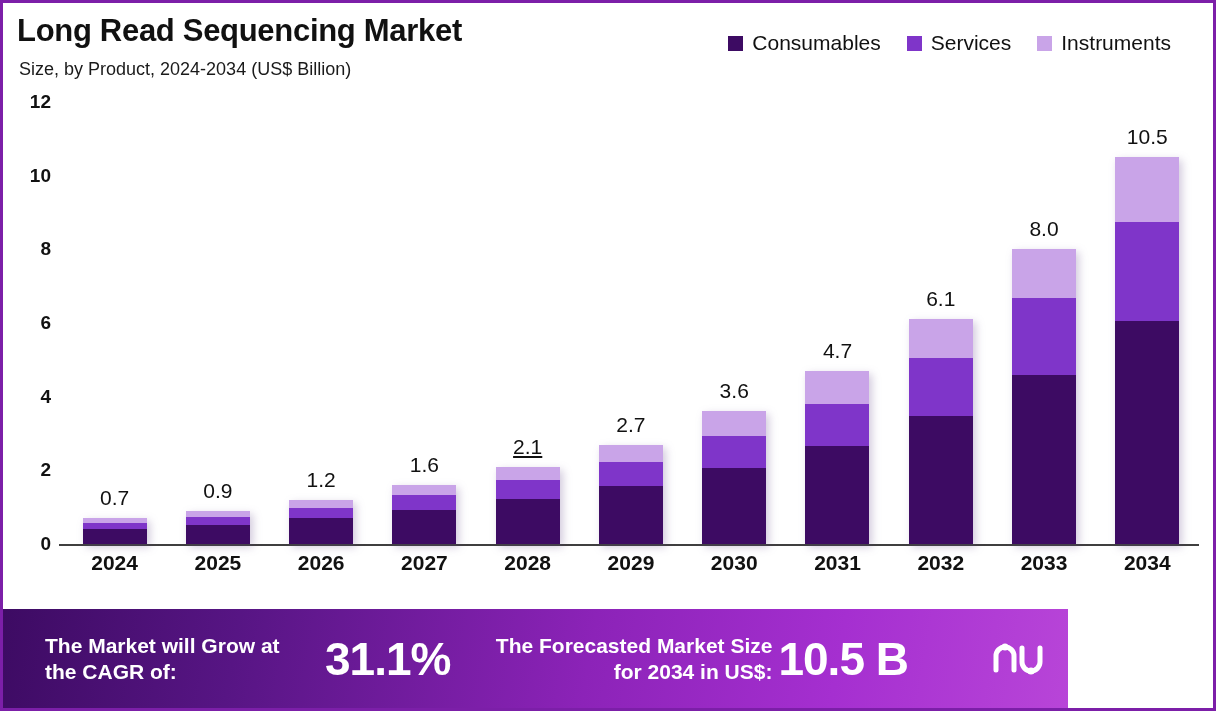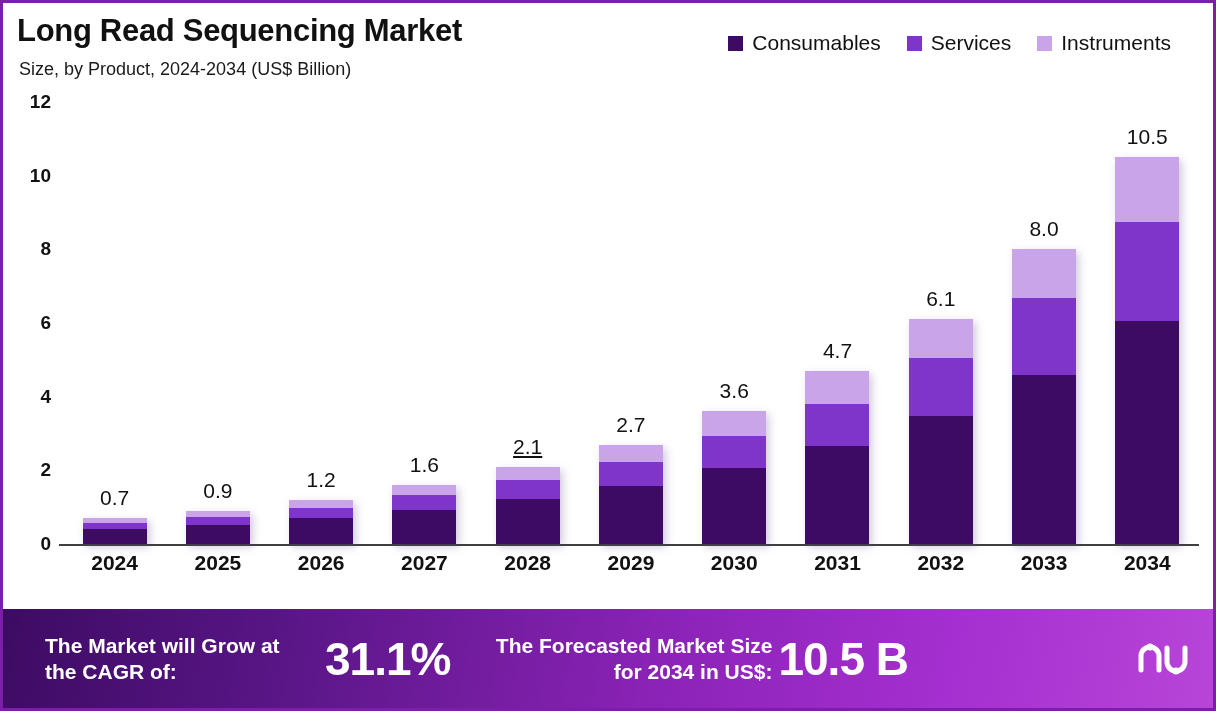--- a/index.html
+++ b/index.html
@@ -78,21 +78,21 @@
     position: absolute; left: 60px; top: 462px; width: 1136px; height: 40px;
     display: flex;
   }
   .xlabel {
     flex: 1 1 0; text-align: center;
     font-size: 21px; font-weight: bold; color: #111111;
   }
 
   
   .footer {
-    position: absolute; left: 0; bottom: 0; width: 1210px; height: 99px;
+    position: absolute; left: 0; bottom: 0; width: 1065px; height: 99px;
     background: linear-gradient(100deg, #3d0b63 0%, #571584 22%, #8c23b8 55%, #a52fd0 78%, #b845d8 100%);
     display: flex; align-items: center;
   }
   .f-text1 {
     margin-left: 42px; width: 270px;
     font-size: 21px; font-weight: bold; color: #ffffff; line-height: 1.22;
   }
   .f-big1 {
     margin-left: 10px;
     font-size: 46px; font-weight: bold; color: #ffffff;

